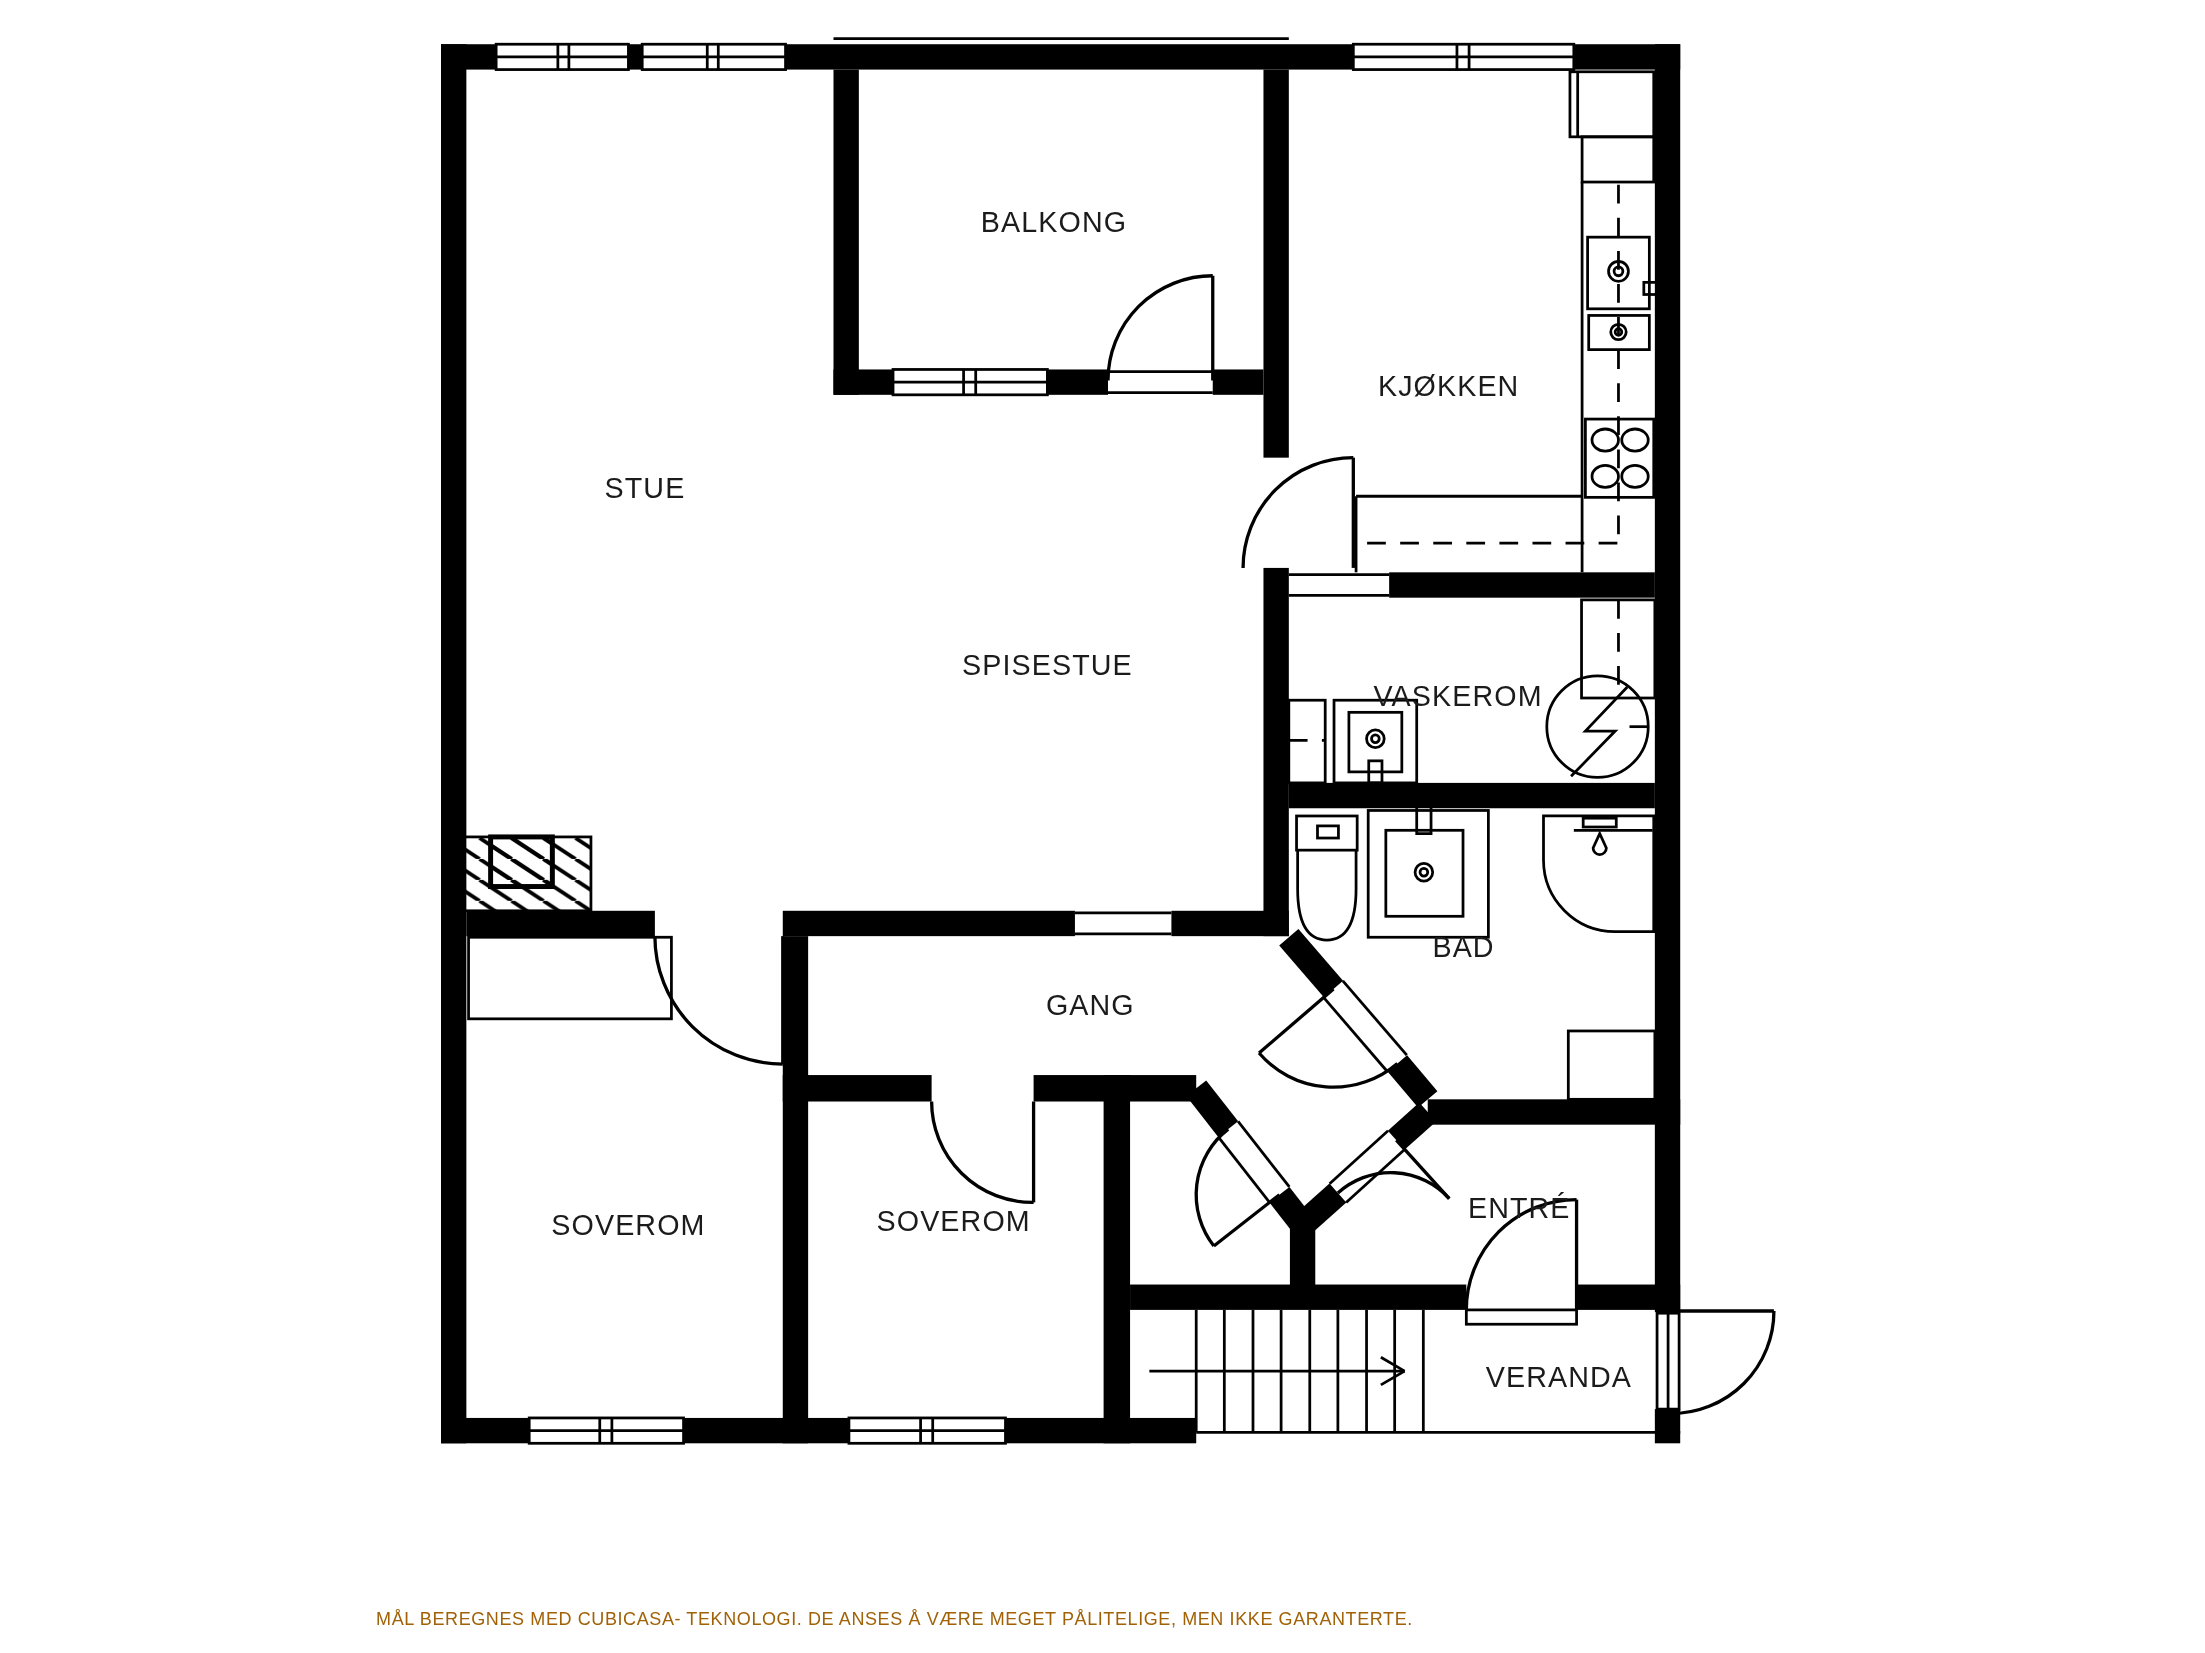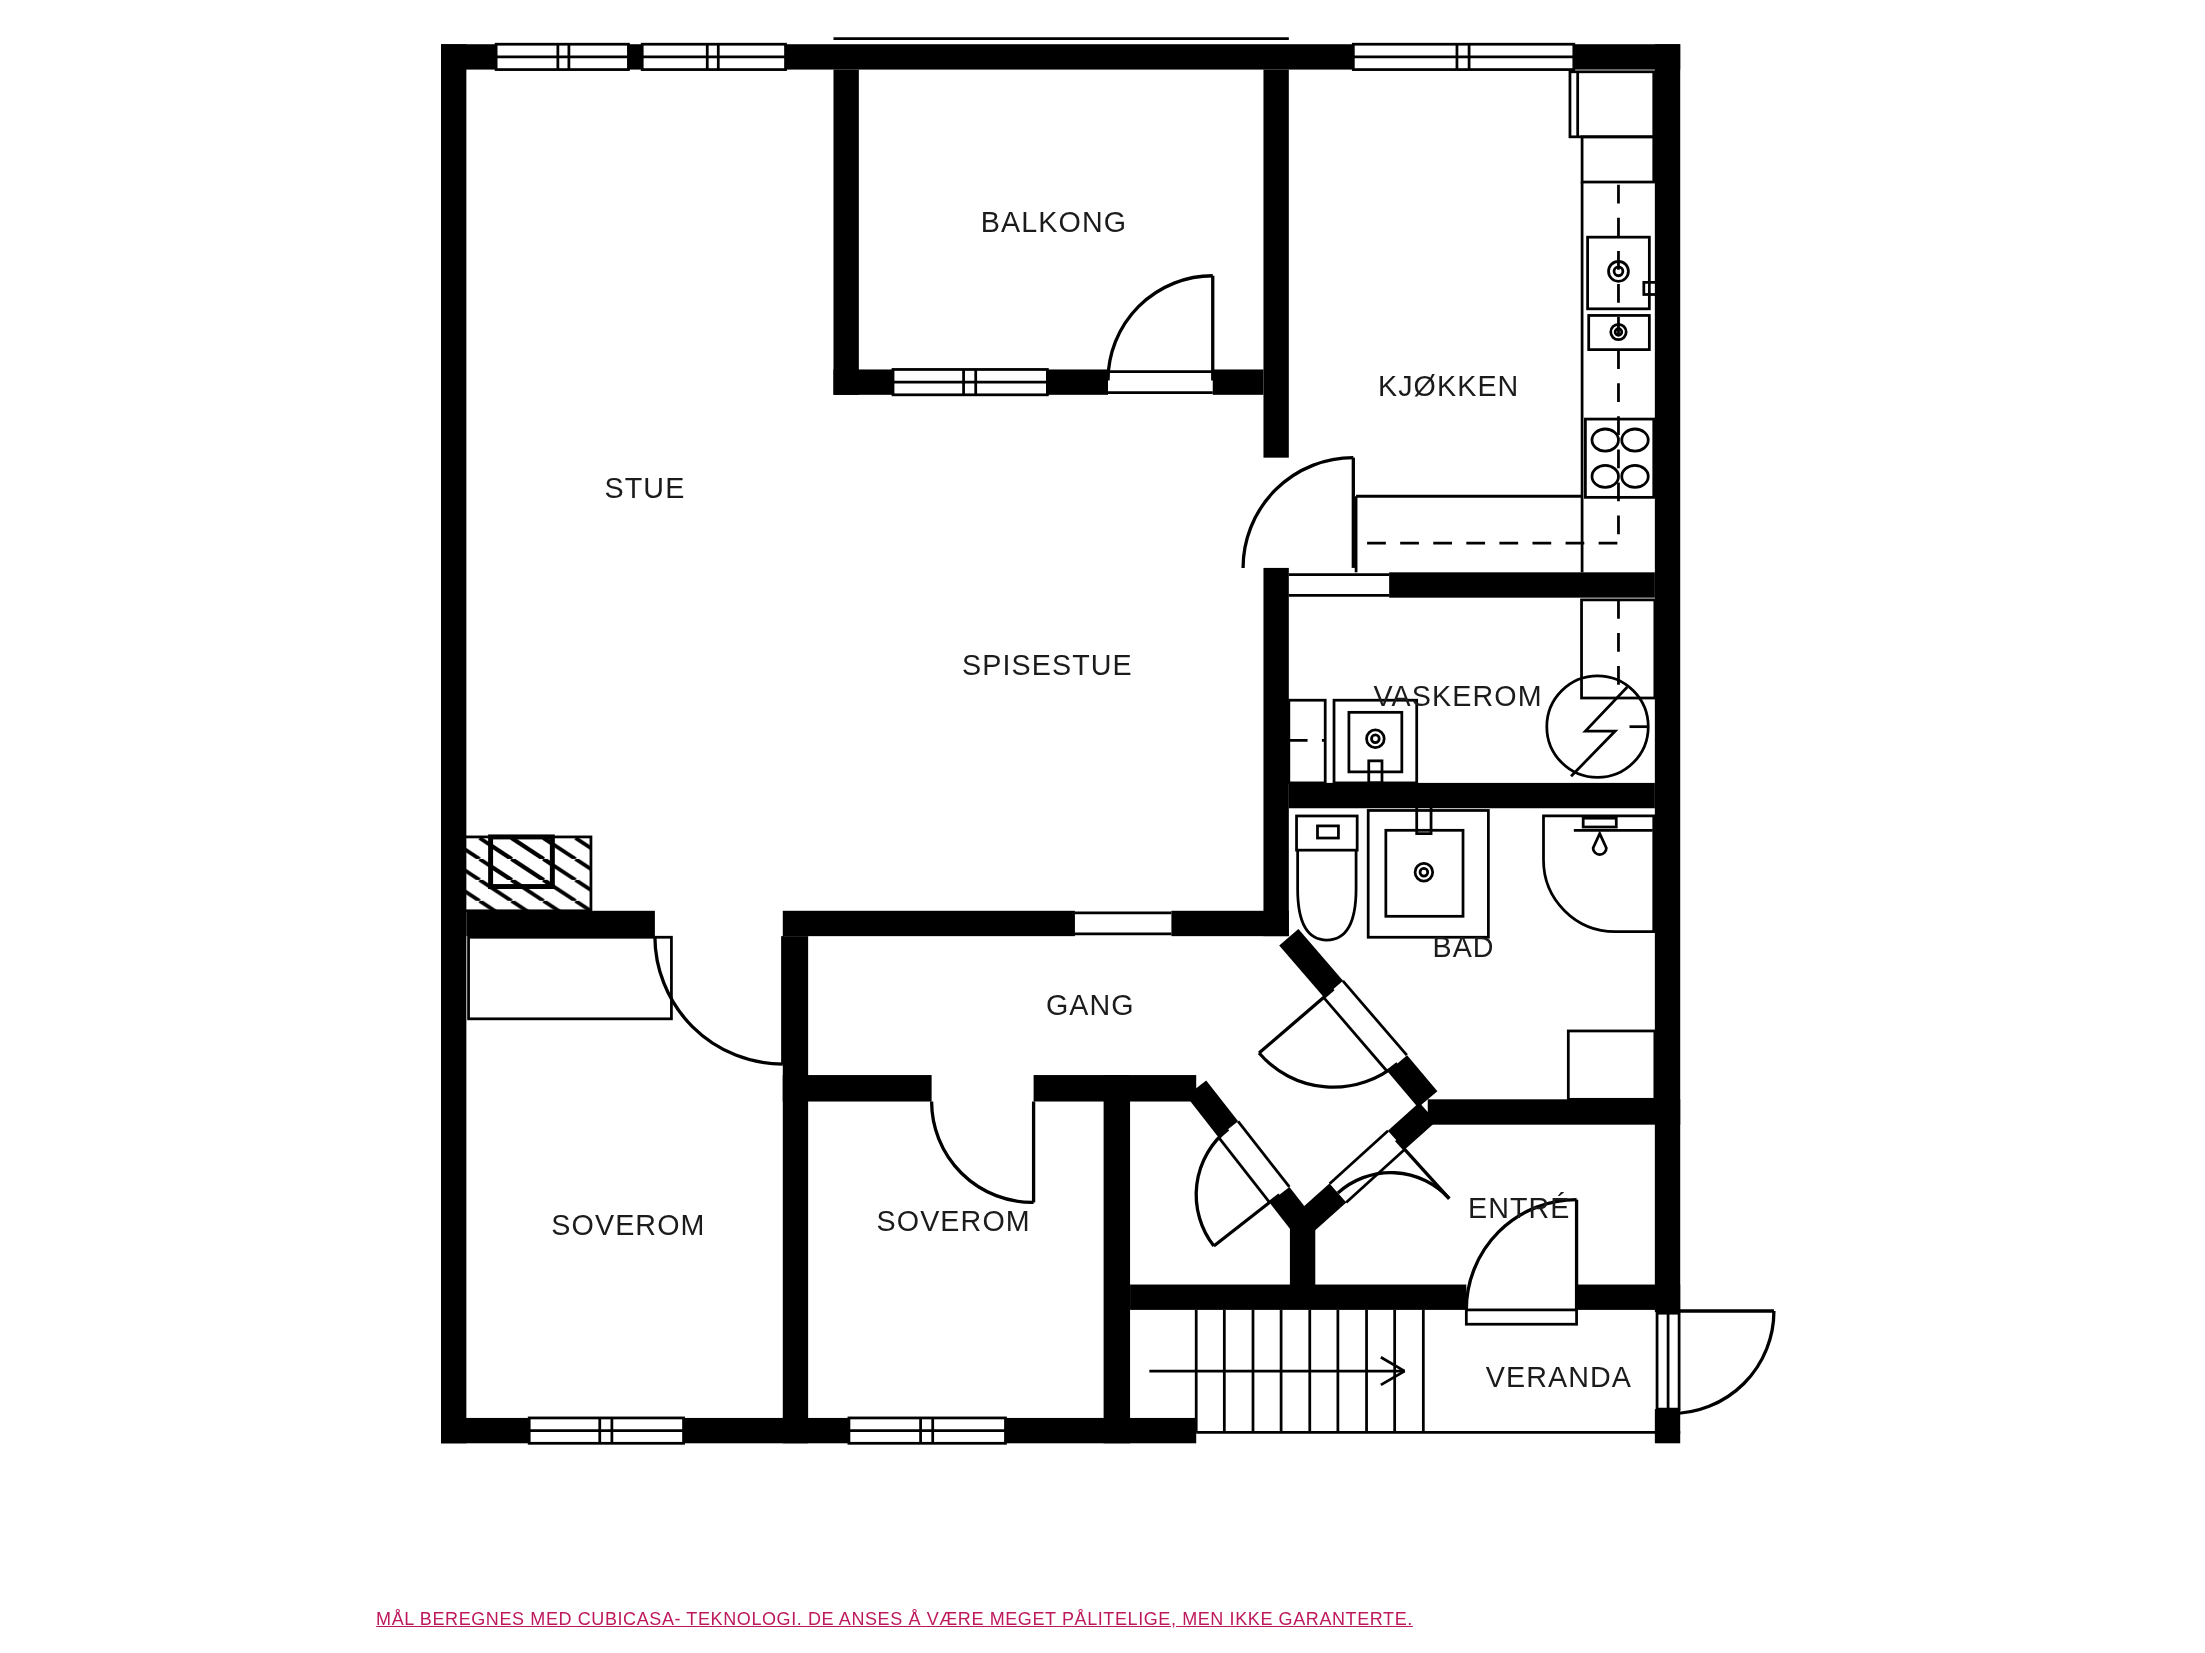--- a/index.html
+++ b/index.html
@@ -9,21 +9,21 @@
   .wall{fill:#000;stroke:none;}
   .wline{stroke:#000;stroke-width:46;fill:none;}
   .thin{stroke:#000;stroke-width:5;fill:none;}
   .fix{stroke:#000;stroke-width:5;fill:#fff;}
   .fixnf{stroke:#000;stroke-width:5;fill:none;}
   .dash{stroke:#000;stroke-width:5;fill:none;stroke-dasharray:34 26;}
   .door{stroke:#000;stroke-width:6;fill:none;}
   .winrect{fill:#fff;stroke:#000;stroke-width:5;}
   .roomlabel{font-family:"Liberation Sans", sans-serif;font-size:52px;letter-spacing:2px;fill:#1b1b1b;text-anchor:middle;}
   .footer{position:absolute;left:0;top:1609px;width:1789px;text-align:center;
-          font-size:18px;letter-spacing:0.6px;color:#be185d;text-decoration:underline;}
+          font-size:18px;letter-spacing:0.6px;color:#a16207;}
 </style>
 </head>
 <body>
 
 <div id="stage">
 <svg width="2205" height="1654" viewBox="0 0 4000 3000">
 
   <defs>
     <pattern id="hatch" width="58" height="38" patternUnits="userSpaceOnUse">
       <path d="M0,0 L58,38" stroke="#000" stroke-width="7" fill="none"></path>

